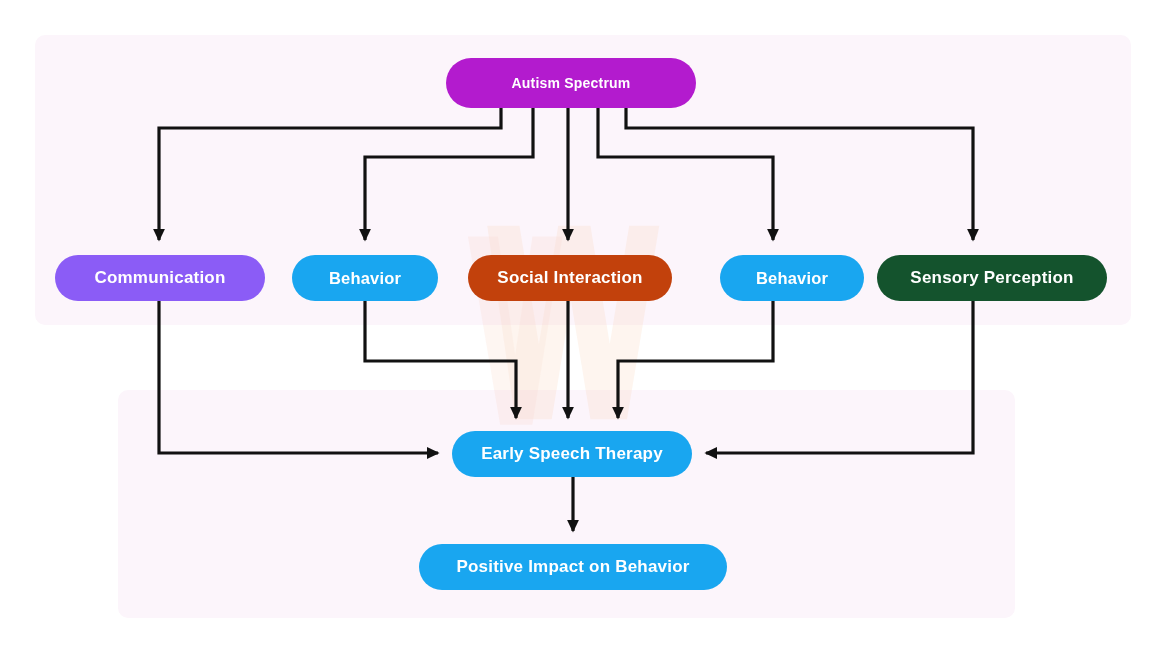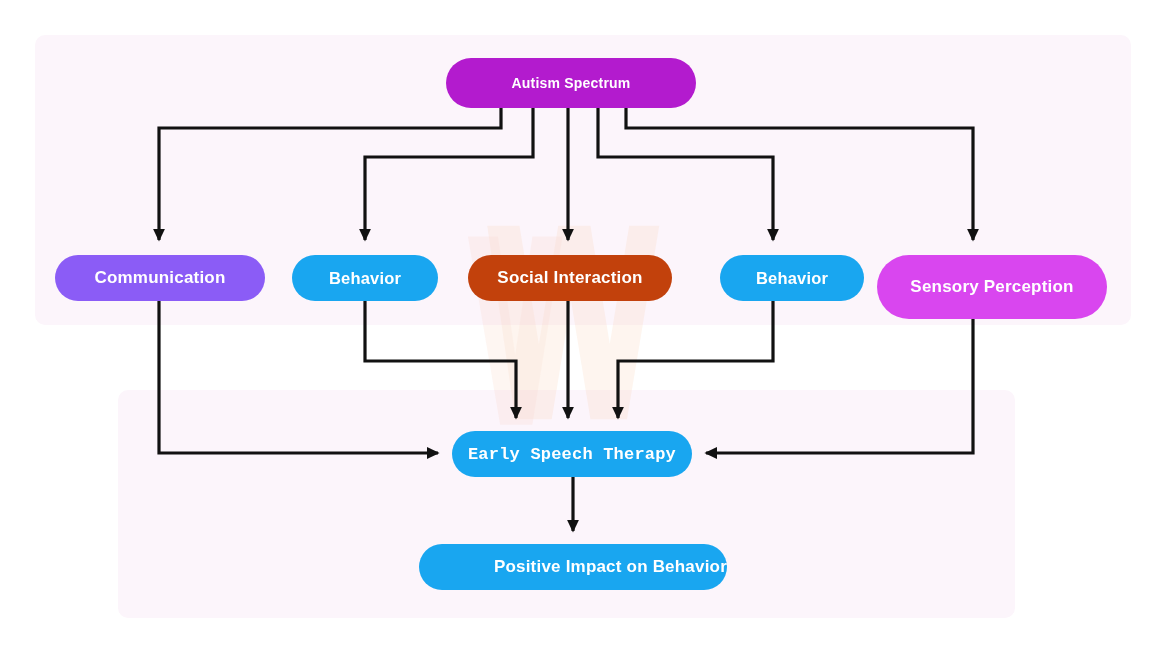--- a/index.html
+++ b/index.html
@@ -141,25 +141,25 @@
   </div>
 
   <div class="node node-blue" id="node-social-interaction" style="left: 468px; top: 255px; width: 204px; height: 46px; background: #c2410c;">
     <span>Social Interaction</span>
   </div>
 
   <div class="node node-blue node-small" id="node-behavior" style="left: 720px; top: 255px; width: 144px; height: 46px; background: rgb(25, 166, 240);">
     <span>Behavior</span>
   </div>
 
-  <div class="node node-blue" id="node-sensory-perception" style="left: 877px; top: 255px; width: 230px; height: 64px; background: #d946ef;">
+  <div class="node node-blue" id="node-sensory-perception" style="left: 877px; top: 255px; width: 230px; height: 46px; background: #14532d;">
     <span>Sensory Perception</span>
   </div>
 
-  <div class="node node-blue" id="node-early-speech-therapy" style="left: 452px; top: 431px; width: 240px; height: 46px; background: rgb(25, 166, 240); font-family: Liberation Mono, monospace;">
+  <div class="node node-blue" id="node-early-speech-therapy" style="left: 452px; top: 431px; width: 240px; height: 46px; background: rgb(25, 166, 240);">
     <span>Early Speech Therapy</span>
   </div>
 
-  <div class="node node-blue" id="node-positive-impact-on-behavior" style="left: 419px; top: 544px; width: 308px; height: 46px; background: rgb(25, 166, 240); justify-content: flex-end;">
+  <div class="node node-blue" id="node-positive-impact-on-behavior" style="left: 419px; top: 544px; width: 308px; height: 46px; background: rgb(25, 166, 240);">
     <span>Positive Impact on Behavior</span>
   </div>
 
 </div>
 
 </body></html>

